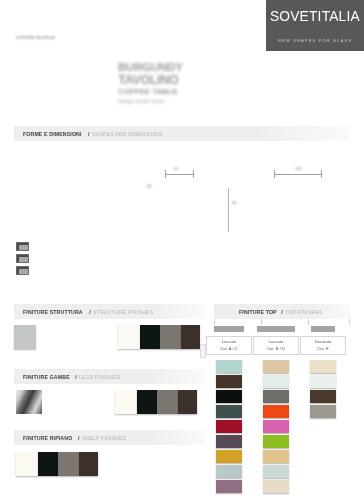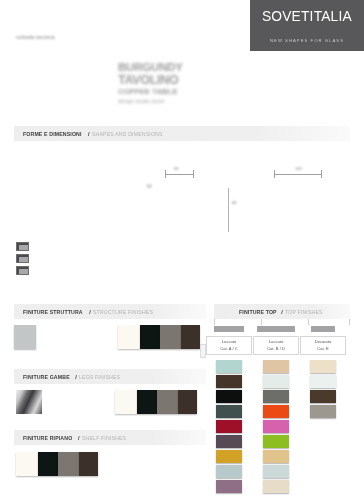--- a/index.html
+++ b/index.html
@@ -7,21 +7,21 @@
     width: 364px; height: 500px;
     background: #ffffff;
     font-family: "Liberation Sans", sans-serif;
     overflow: hidden;
   }
   .page { position: relative; width: 364px; height: 500px; background: #fff; }
 
   
   .logo-box {
     position: absolute; right: 0; top: 0;
-    width: 114px; height: 51px;
+    width: 98px; height: 51px;
     background: #58585a;
     display: flex; flex-direction: column;
     align-items: center; justify-content: center; gap: 12px;
   }
   .logo-main {
     color: #ffffff;
     font-family: "Liberation Sans Narrow", "Liberation Sans", sans-serif;
     font-size: 15px; font-weight: 400;
     letter-spacing: 0.2px;
     transform: scaleX(0.92);

